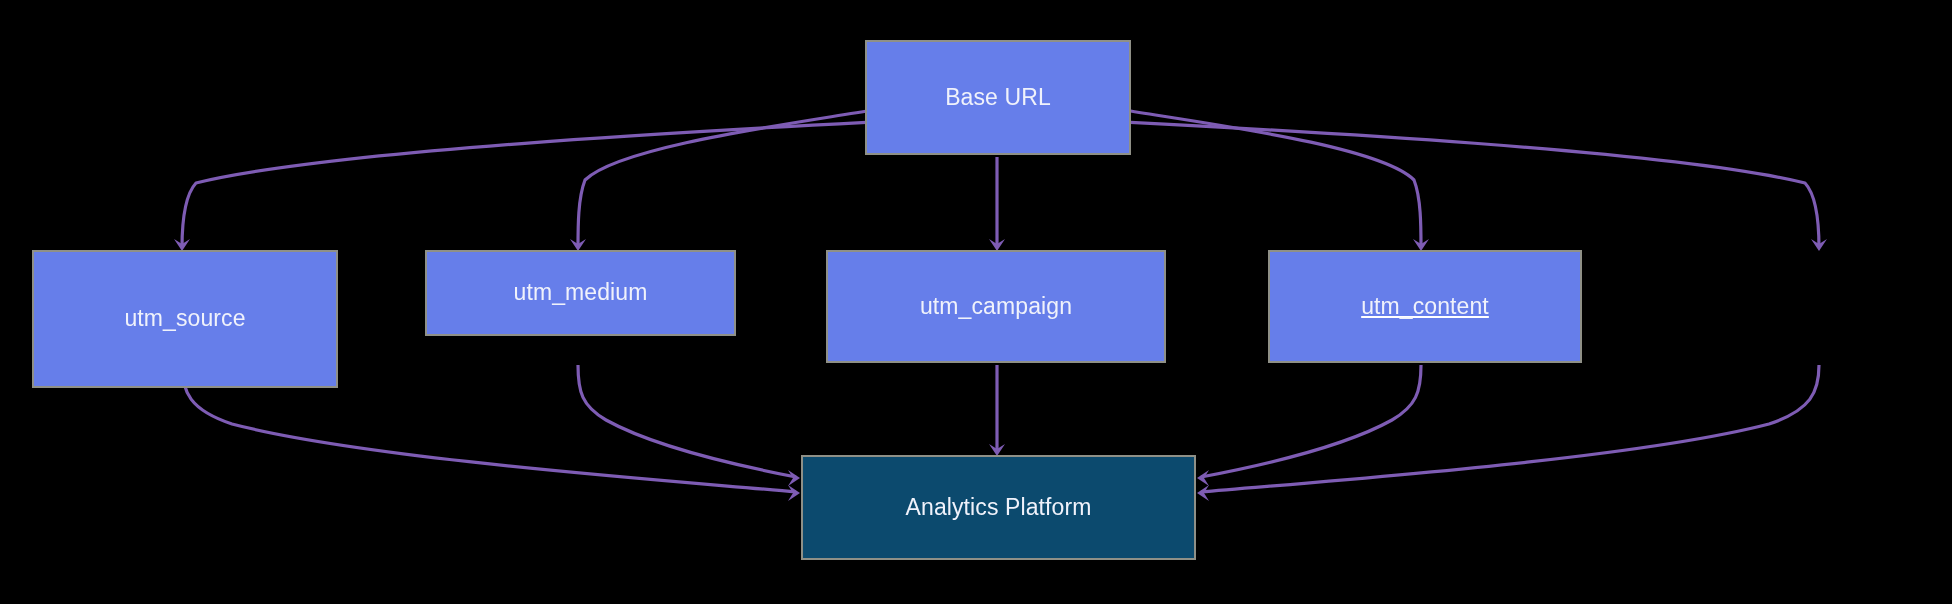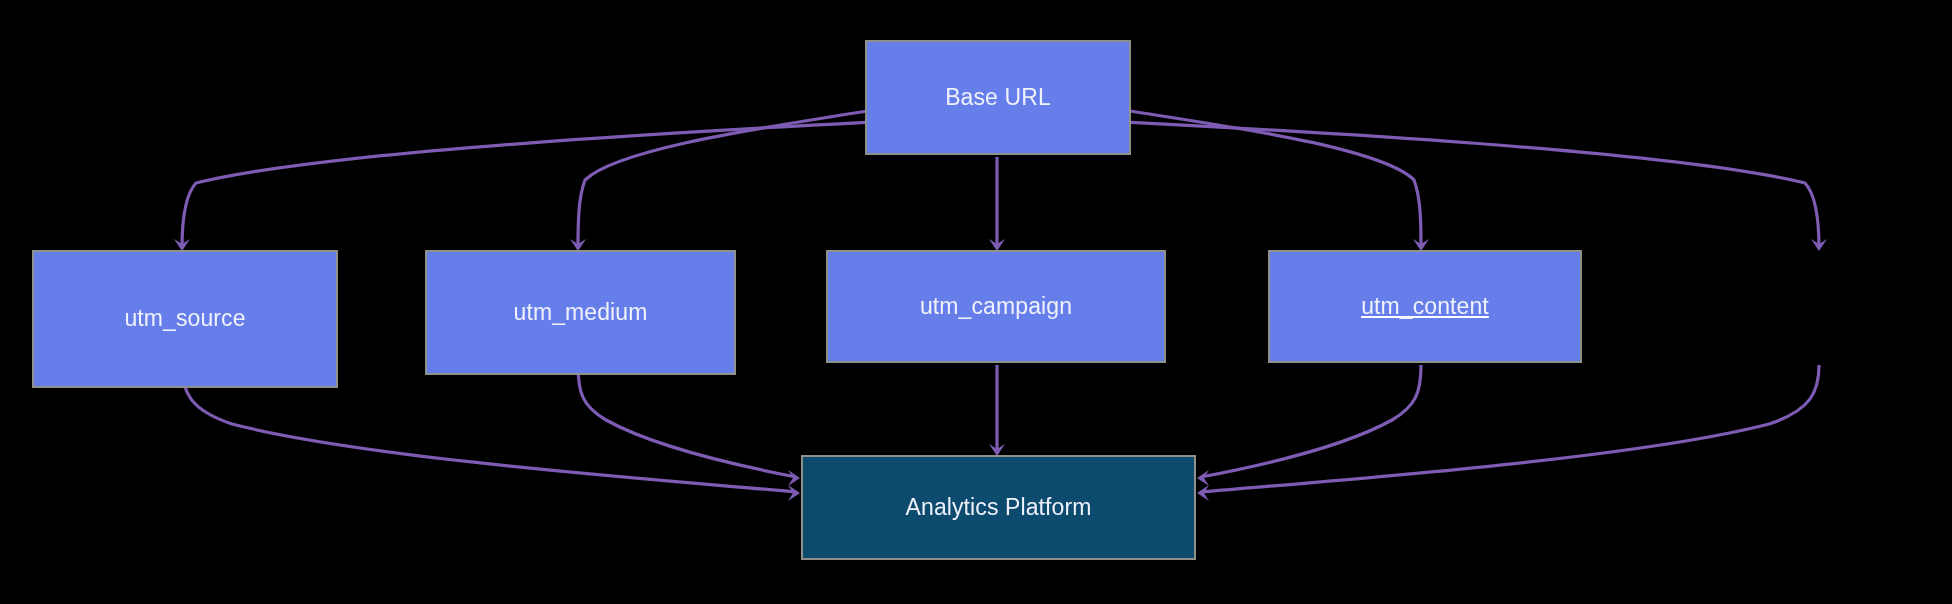--- a/index.html
+++ b/index.html
@@ -101,21 +101,21 @@
       </g>
   </svg>
 
   <div id="node-layer">
       <div class="node" style="left: 865px; top: 40px; width: 266px; height: 115px; background: rgb(102, 126, 234); border-color: rgb(143, 144, 135);">
         <span class="node-label" style="color: rgb(240, 242, 251);">Base URL</span>
       </div>
       <div class="node" style="left: 32px; top: 250px; width: 306px; height: 138px; background: rgb(102, 126, 234); border-color: rgb(143, 144, 135);">
         <span class="node-label" style="color: rgb(240, 242, 251);">utm_source</span>
       </div>
-      <div class="node" style="left: 425px; top: 250px; width: 311px; height: 125px; background: rgb(102, 126, 234); border-color: rgb(143, 144, 135);">
+      <div class="node" style="left: 425px; top: 250px; width: 311px; height: 86px; background: rgb(102, 126, 234); border-color: rgb(143, 144, 135);">
         <span class="node-label" style="color: rgb(240, 242, 251);">utm_medium</span>
       </div>
       <div class="node" style="left: 826px; top: 250px; width: 340px; height: 113px; background: rgb(102, 126, 234); border-color: rgb(143, 144, 135);">
         <span class="node-label" style="color: rgb(240, 242, 251);">utm_campaign</span>
       </div>
       <div class="node" style="left: 1268px; top: 250px; width: 314px; height: 113px; background: rgb(102, 126, 234); border-color: rgb(143, 144, 135); text-decoration: underline;">
         <span class="node-label" style="color: rgb(240, 242, 251);">utm_content</span>
       </div>
       <div class="node" style="left: 801px; top: 455px; width: 395px; height: 105px; background: #0c4a6e; border-color: rgb(143, 144, 135);">
         <span class="node-label" style="color: rgb(240, 242, 251);">Analytics Platform</span>

